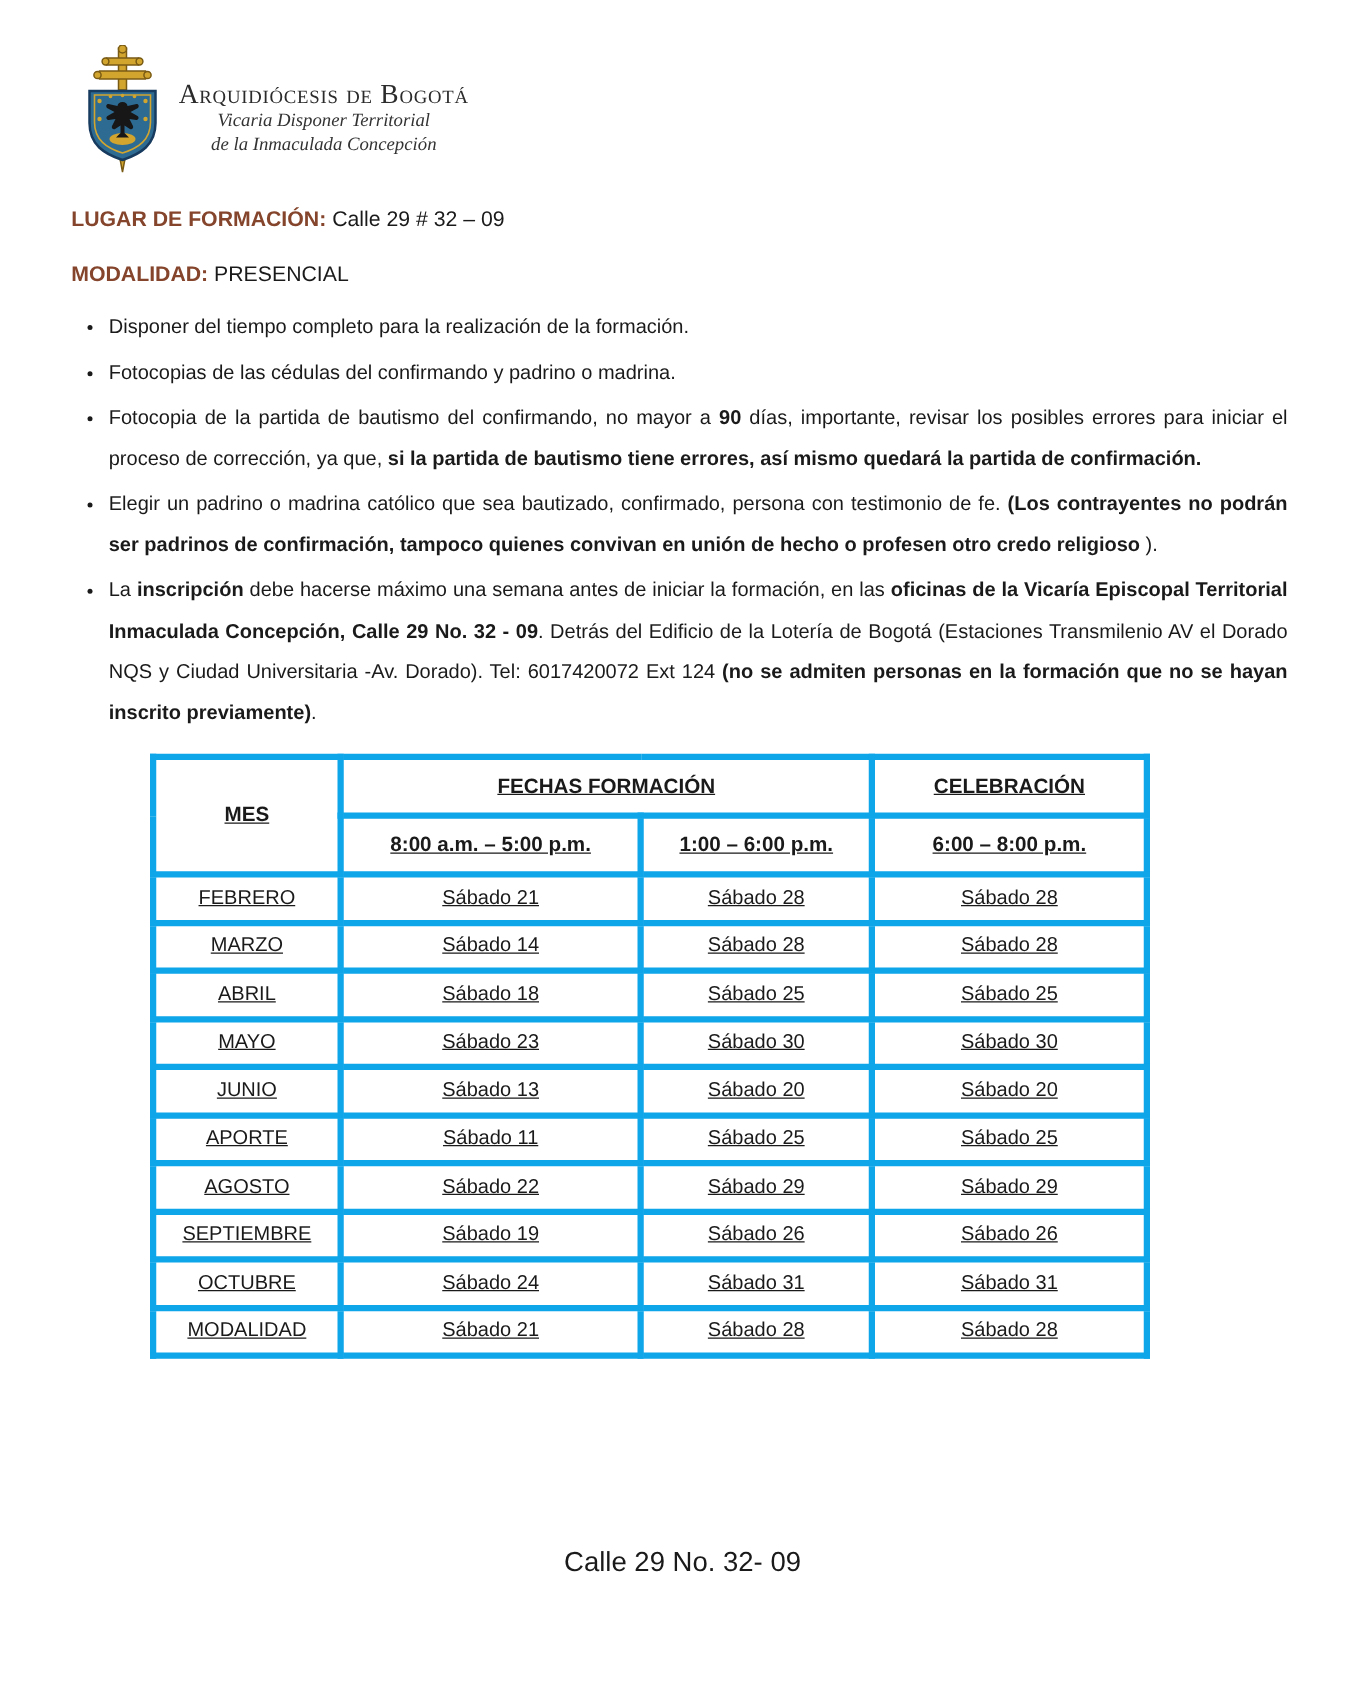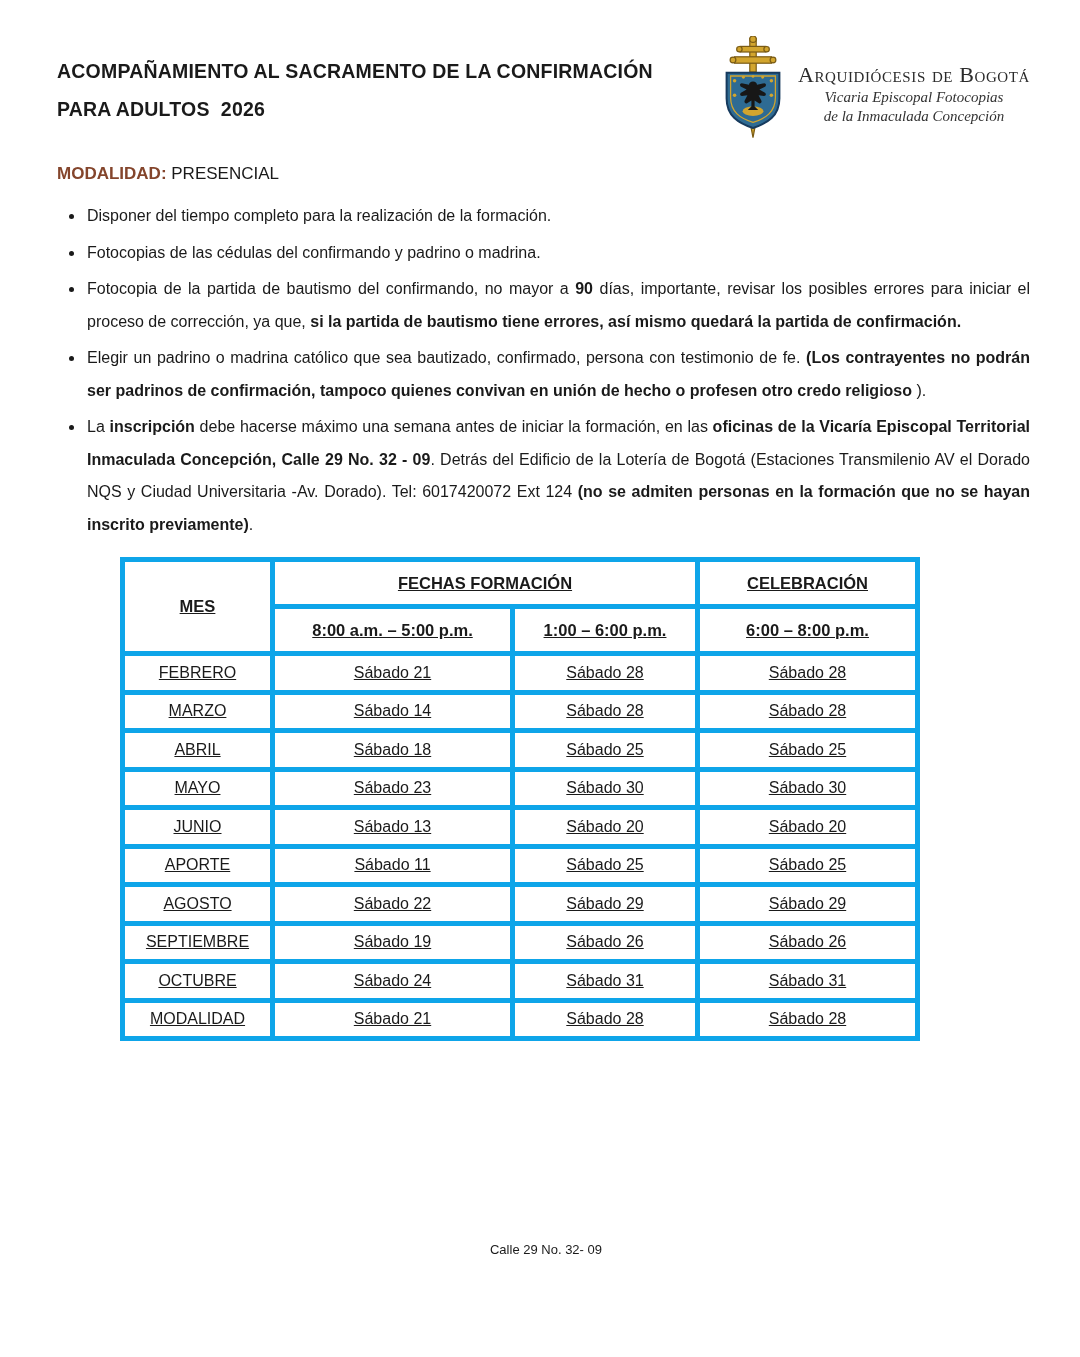--- a/index.html
+++ b/index.html
@@ -83,34 +83,33 @@
   }
   table.schedule th { font-size: 16.5px; font-weight: bold; height: 47px; }
   table.schedule td { font-size: 16px; font-weight: normal; height: 38.5px; }
 
   
   .footer {
     position: absolute;
     left: 12px; right: 0;
     top: 1236px;
     text-align: center;
-    font-size: 13px;
+    font-size: 22px;
     line-height: 28px;
     color: #1a1a1a;
   }
   .footer a { color: #2E75B6; text-decoration: underline; }
 </style>
 </head>
 <body>
 
 <div class="page">
   <div class="content">
 
     <div class="header">
-      <div class="doc-title"><span>ACOMPAÑAMIENTO AL SACRAMENTO DE LA CONFIRMACIÓN</span><br><span>PARA ADULTOS  2026</span></div>
 
       <div class="logo-block">
         <svg class="logo-art" width="82" height="104" viewBox="0 0 90 130">
           <g stroke="#7A5B14" stroke-width="1.5" fill="#D2A52E">
             <rect x="41" y="3" width="8" height="42"></rect>
             <rect x="29" y="13" width="32" height="7"></rect>
             <rect x="22" y="26" width="46" height="8"></rect>
             <circle cx="45" cy="4" r="4"></circle>
             <circle cx="28" cy="16.5" r="3.4"></circle>
             <circle cx="62" cy="16.5" r="3.4"></circle>
@@ -127,26 +126,27 @@
               <circle cx="68" cy="74" r="2.2"></circle>
             <circle cx="33" cy="51.5" r="1.8"></circle>
               <circle cx="45" cy="50.5" r="1.8"></circle>
               <circle cx="57" cy="51.5" r="1.8"></circle>
             <ellipse cx="45" cy="94" rx="13" ry="6"></ellipse>
           </g>
           <path fill="#171717" d="M45 57 C42 57 40 59 40 61 L31 59 C29 59 28 61 29.5 63 L37 67 L30 71 C28 72.2 29 75 31.2 75 L38 74 L34.5 81 C33.6 83 35.6 85 37.6 84 L43 80.5 L43 88 L38.5 92.5 L51.5 92.5 L47 88 L47 80.5 L52.4 84 C54.4 85 56.4 83 55.5 81 L52 74 L58.8 75 C61 75 62 72.2 60 71 L53 67 L60.5 63 C62 61 61 59 59 59 L50 61 C50 59 48 57 45 57 Z"></path>
         </svg>
         <div class="logo-text">
           <div class="logo-org">Arquidiócesis de Bogotá</div>
-          <div class="logo-sub">Vicaria Episcopal Fotocopias</div>
+          <div class="logo-sub">Vicaria Disponer Territorial</div>
           <div class="logo-sub">de la Inmaculada Concepción</div>
         </div>
       </div>
     </div>
 
+    <p class="info-line line-lugar"><span class="label-brown">LUGAR DE FORMACIÓN:</span> <span>Calle 29 # 32 – 09</span></p>
 
     <p class="info-line line-modalidad"><span class="label-brown">MODALIDAD:</span> <span class="val-bold">PRESENCIAL</span></p>
 
     <ul class="bullets">
         <li><span>Disponer del tiempo completo para la realización de la formación.</span></li>
         <li><span>Fotocopias de las cédulas del confirmando y padrino o madrina.</span></li>
         <li><span>Fotocopia de la partida de bautismo del confirmando, no mayor a </span><b>90</b><span> días,  importante, revisar los posibles errores para iniciar el proceso de corrección, ya que, </span><b>si la partida de bautismo tiene errores, así mismo quedará la partida de confirmación.</b></li>
         <li><span>Elegir un padrino o madrina católico que sea bautizado, confirmado, persona con testimonio de fe. </span><b>(Los contrayentes no podrán ser padrinos de confirmación, tampoco quienes convivan en unión de hecho o profesen otro credo religioso</b><span> ).</span></li>
         <li><span>La </span><b>inscripción</b><span> debe hacerse máximo una semana antes de iniciar la formación, en las </span><b>oficinas de la Vicaría Episcopal Territorial Inmaculada Concepción, Calle 29 No. 32 - 09</b><span>. Detrás del Edificio de la Lotería de Bogotá (Estaciones Transmilenio AV el Dorado NQS y Ciudad Universitaria -Av. Dorado). Tel: 6017420072 Ext 124 </span><b>(no se admiten personas en la formación que no se hayan inscrito previamente)</b><span>.</span></li>
       </ul>

